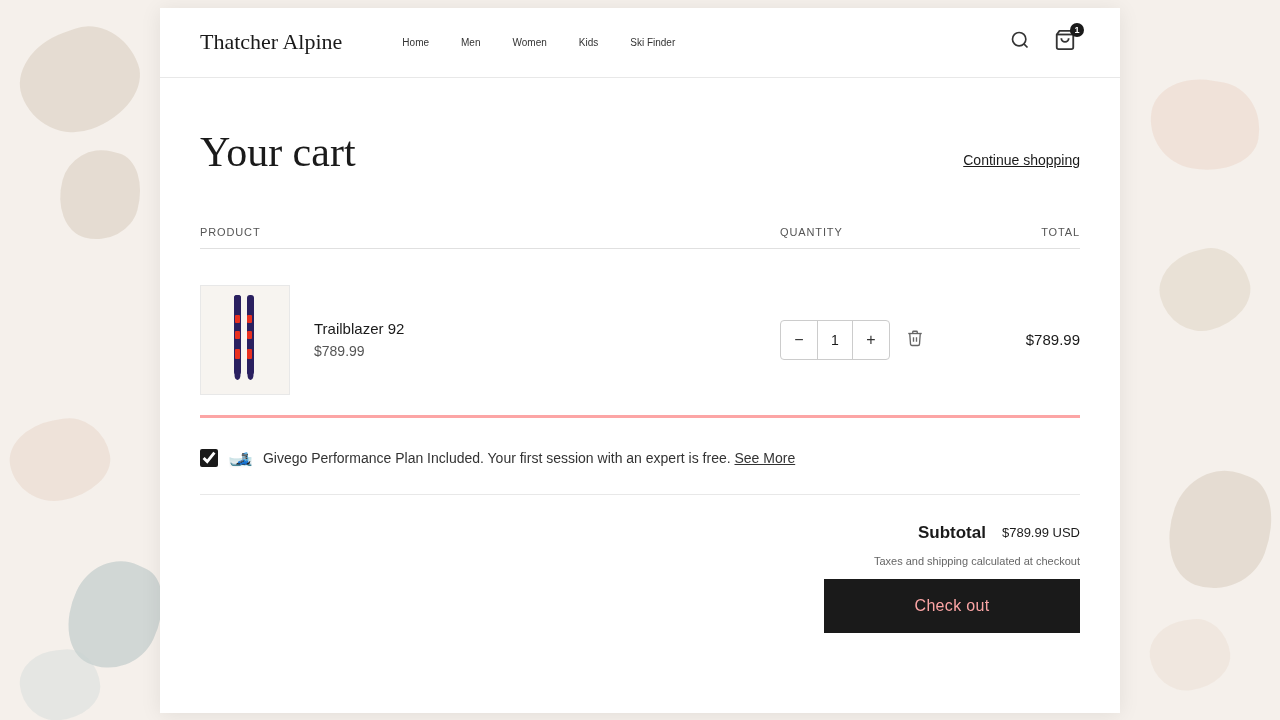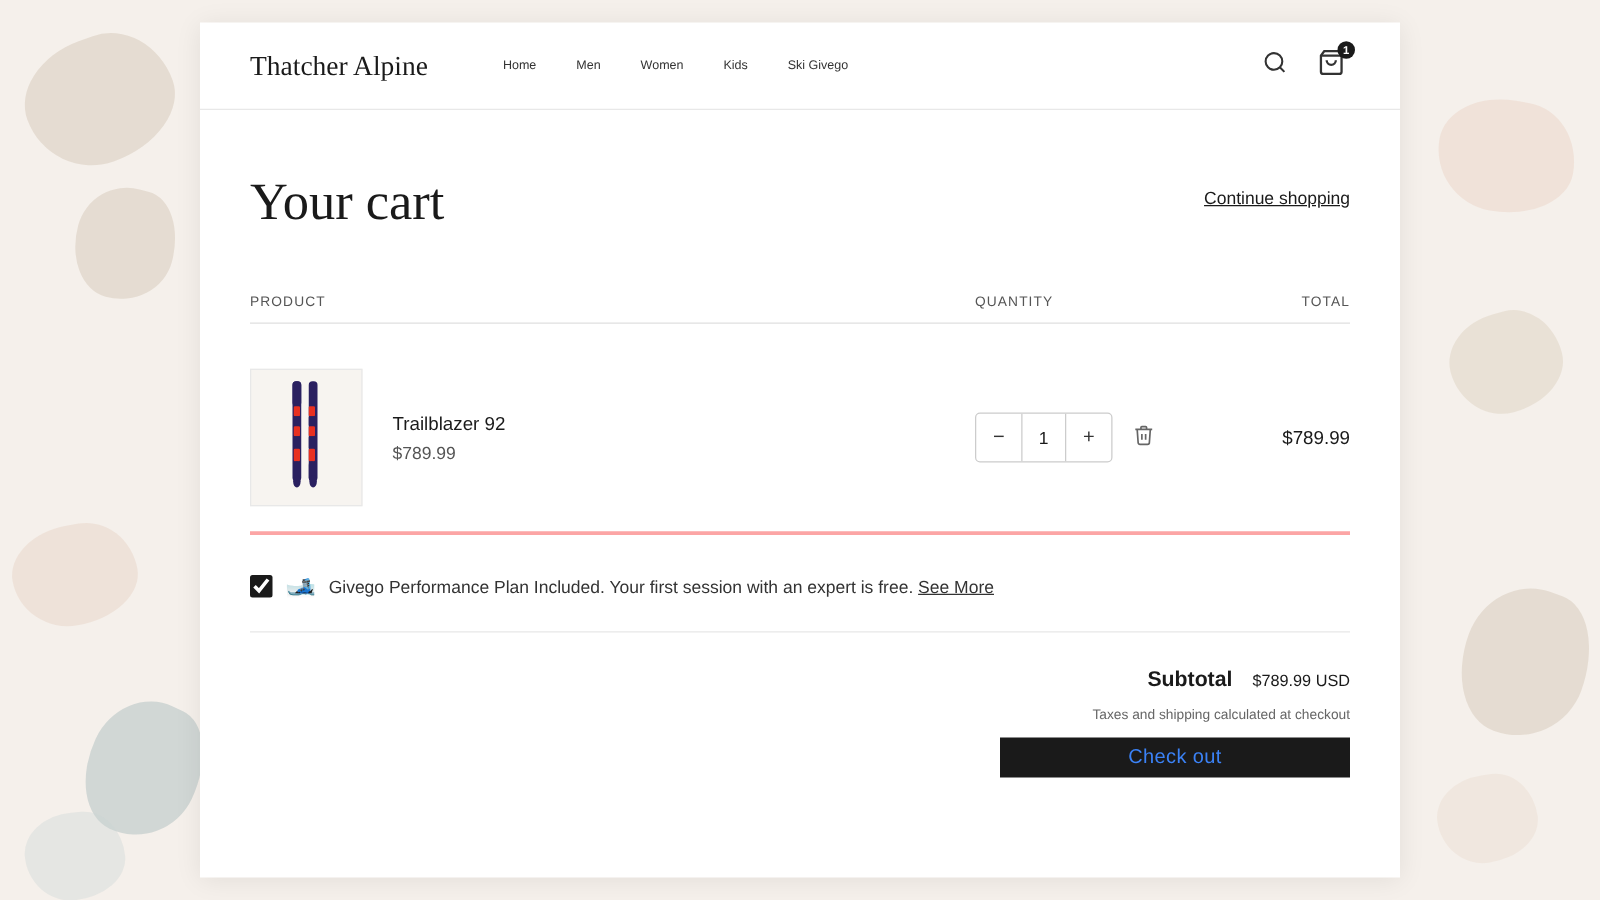--- a/index.html
+++ b/index.html
@@ -119,21 +119,21 @@
       font-size: 42px;
       font-weight: normal;
       color: #1a1a1a;
     }
 
     .continue-shopping {
       font-size: 14px;
       color: #1a1a1a;
       text-decoration: underline;
       cursor: pointer;
-      margin-top: 12px;
+      margin-top: 24px;
     }
 
     
     .cart-columns {
       display: grid;
       grid-template-columns: 1fr 180px 120px;
       padding: 10px 0;
       border-bottom: 1px solid #e0e0e0;
       margin-bottom: 16px;
     }
@@ -312,24 +312,24 @@
     }
 
     .tax-note {
       font-size: 11px;
       color: #666;
     }
 
     
     .checkout-btn {
       display: block;
-      width: 280px;
-      padding: 7px;
+      width: 256px;
+      padding: 18px;
       background: #1a1a1a;
-      color: #3b82f6;
+      color: #fca5a5;
       border: none;
       font-size: 16px;
       font-weight: 500;
       cursor: pointer;
       text-align: center;
       letter-spacing: 0.02em;
     }
   </style>
 </head>
 <body>
@@ -348,21 +348,21 @@
 
 <div class="page-wrapper">
 
   <nav class="navbar">
     <a class="brand-logo">Thatcher Alpine</a>
     <div class="nav-links">
       <a class="nav-link">Home</a>
       <a class="nav-link">Men</a>
       <a class="nav-link">Women</a>
       <a class="nav-link">Kids</a>
-      <a class="nav-link">Ski Givego</a>
+      <a class="nav-link">Ski Finder</a>
     </div>
     <div class="nav-icons">
       <button class="nav-icon-btn">
         <svg width="20" height="20" viewBox="0 0 24 24" fill="none" stroke="#333" stroke-width="2">
           <circle cx="11" cy="11" r="8"></circle>
             <line x1="21" y1="21" x2="16.65" y2="16.65"></line>
         </svg>
       </button>
       <button class="nav-icon-btn">
         <svg width="22" height="22" viewBox="0 0 24 24" fill="none" stroke="#333" stroke-width="2">

